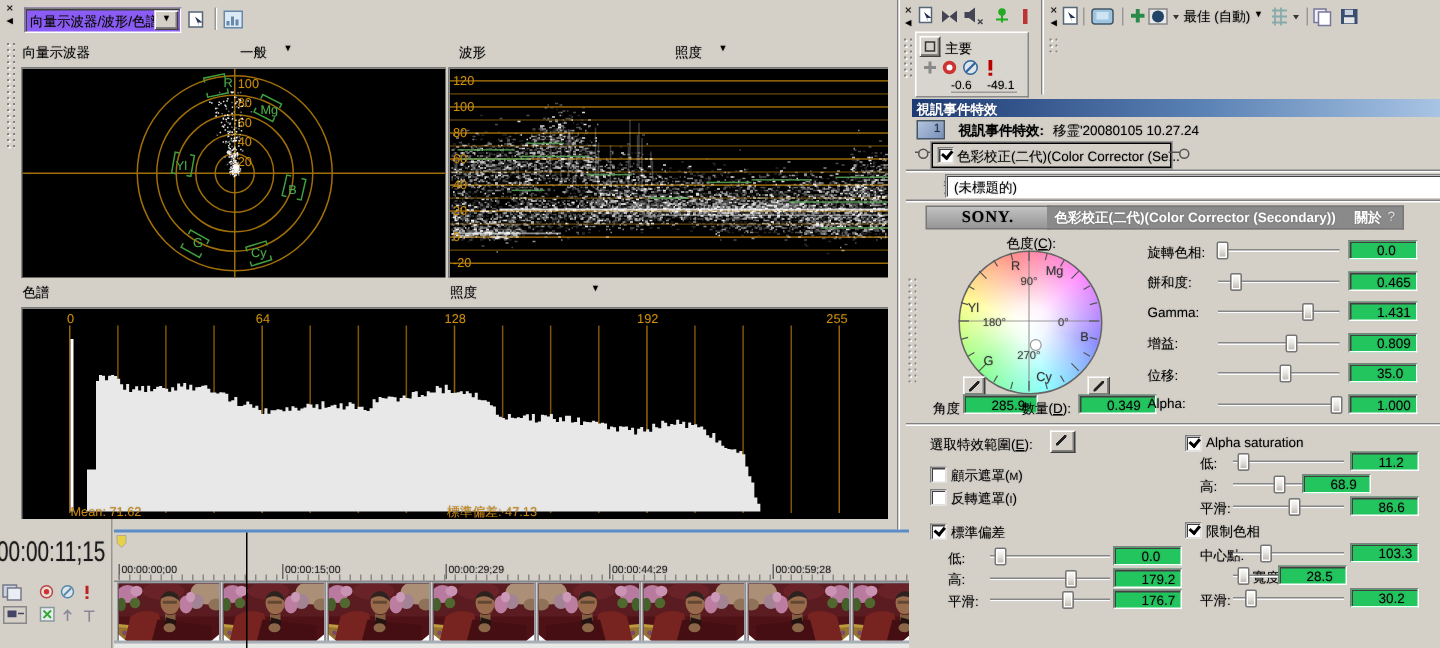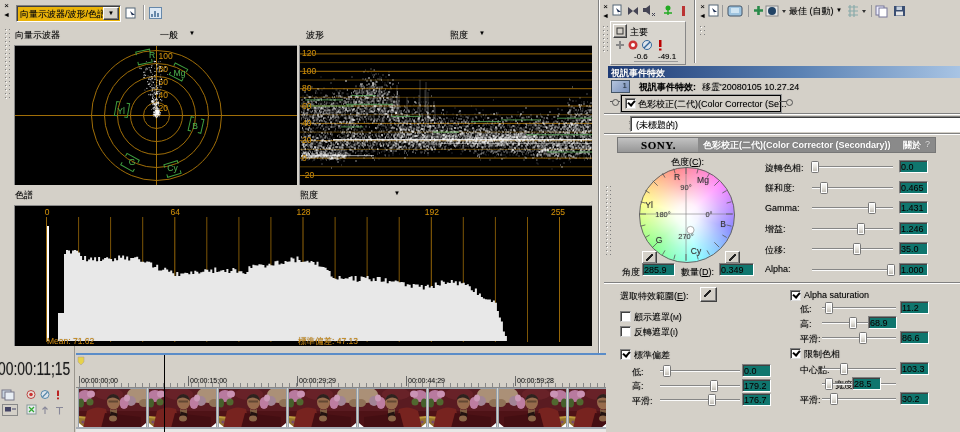--- a/index.html
+++ b/index.html
@@ -1,38 +1,38 @@
 <!DOCTYPE html>
 <html><head><meta charset="utf-8"><style>html,body{margin:0;padding:0}
 body{width:960px;height:432px;overflow:hidden;background:#d4d0c8;font-family:"Liberation Sans",sans-serif;position:relative;font-size:9px;color:#000;text-shadow:0 0 1px rgba(70,70,70,.5)}
 .abs{position:absolute}
 .blk{position:absolute;background:#000;border-top:1px solid #888;border-left:1px solid #888}
 .lab{position:absolute;white-space:nowrap}
 .trk{position:absolute;height:1px;background:#868686;border-bottom:1px solid #fbfbfb}
 .th{position:absolute;width:6px;height:10px;background:linear-gradient(180deg,#fdfdfd,#e8e6e0 45%,#b8b4ac);border:1px solid #777;border-radius:1.5px;box-shadow:inset 0 0 0 1px #fff}
-.tb{position:absolute;width:26px;height:10px;background:#0f766e;border:1px solid;border-color:#808080 #fff #fff #808080;box-shadow:inset 1px 1px 0 #404040;padding:1px 0 0 1px}
+.tb{position:absolute;width:26px;height:10px;background:#22c55e;border:1px solid;border-color:#808080 #fff #fff #808080;box-shadow:inset 1px 1px 0 #404040;padding:1px 0 0 18px}
 .cb{position:absolute;width:9px;height:9px;background:#fff;border:1px solid;border-color:#808080 #dfdfdf #dfdfdf #808080;box-shadow:inset 1px 1px 0 #404040}
 .ck:after{content:"";position:absolute;left:2px;top:1px;width:5px;height:3px;border-left:2px solid #000;border-bottom:2px solid #000;transform:rotate(-50deg)}
 .btn{position:absolute;background:#d4d0c8;border:1px solid;border-color:#fff #404040 #404040 #fff;box-shadow:inset -1px -1px 0 #808080}
 .ed:after{content:"";position:absolute;left:3px;top:2px;width:7px;height:7px;background:
 linear-gradient(135deg,transparent 40%,#222 41%,#222 59%,transparent 60%)}
 .grv{position:absolute;height:0;border-top:1px solid #808080;border-bottom:1px solid #fff}
 .vgrip{position:absolute;width:6px;background-image:radial-gradient(circle 1px at 1.5px 1.5px,#808080 70%,transparent 75%),radial-gradient(circle 1px at 1.5px 1.5px,#fff 70%,transparent 75%);background-size:4px 4px;background-position:0 0,1px 1px}
 .xb{position:absolute;width:9px;height:9px;font-size:8px;line-height:8px;text-align:center;color:#000}
 .tri{position:absolute;bottom:0;width:0;height:0;border-bottom:5px solid #fff}
 .tri.l{left:0;border-right:6px solid transparent}
 .tri.r{right:0;border-left:6px solid transparent}
 .ev{position:absolute;top:388px;height:39px;overflow:hidden;border:1px solid #96a0aa;background:#5e1a1e}
 .tick{position:absolute;width:1px;background:#666}
 svg text{font-family:"Liberation Sans",sans-serif}
 </style></head><body>
 <div class="xb" style="left:2px;top:2px">×</div>
 <div class="xb" style="left:2px;top:11px;font-size:7px">◄</div>
 <div class="vgrip" style="left:4px;top:28px;height:72px"></div>
-<div class="abs" style="left:16px;top:5px;width:103px;height:15px;background:#eab308;border:1px solid;border-color:#808080 #fff #fff #808080;box-shadow:inset 1px 1px 0 #404040">
+<div class="abs" style="left:16px;top:5px;width:103px;height:15px;background:#8b5cf6;border:1px solid;border-color:#808080 #fff #fff #808080;box-shadow:inset 1px 1px 0 #404040">
     <div style="position:absolute;left:3px;top:2px;font-size:9px">向量示波器/波形/色譜</div>
     <div class="btn" style="right:1px;top:1px;width:14px;height:11px;font-size:6px;text-align:center;line-height:11px">▼</div>
   </div>
 <div class="abs" style="left:124px;top:6px;width:15px;height:14px"><svg width="15" height="14">
       <rect x="2" y="2" width="9" height="10" fill="#fff" stroke="#567"></rect>
       <path d="M6 5 L11 9 L8 9 L9 12 Z" fill="#235"></path>
     </svg></div>
 <div class="abs" style="left:143px;top:5px;width:1px;height:15px;background:#999;border-right:1px solid #fff"></div>
 <div class="abs" style="left:148px;top:6px;width:15px;height:14px"><svg width="15" height="14">
       <rect x="1.5" y="1.5" width="12" height="11" fill="#dce8f4" stroke="#68a"></rect>
@@ -468,21 +468,21 @@
 <div class="trk" style="left:812px;top:186.5px;width:81px"></div>
 <div class="th" style="left:820px;top:181.5px"></div>
 <div class="tb" style="left:899px;top:180.5px">0.465</div>
 <div class="lab " style="left:765px;top:203px">Gamma:</div>
 <div class="trk" style="left:812px;top:207px;width:81px"></div>
 <div class="th" style="left:868px;top:202px"></div>
 <div class="tb" style="left:899px;top:201px">1.431</div>
 <div class="lab " style="left:765px;top:223px">增益:</div>
 <div class="trk" style="left:812px;top:227.5px;width:81px"></div>
 <div class="th" style="left:857px;top:222.5px"></div>
-<div class="tb" style="left:899px;top:221.5px">1.246</div>
+<div class="tb" style="left:899px;top:221.5px">0.809</div>
 <div class="lab " style="left:765px;top:244px">位移:</div>
 <div class="trk" style="left:812px;top:248px;width:81px"></div>
 <div class="th" style="left:853px;top:243px"></div>
 <div class="tb" style="left:899px;top:242px">35.0</div>
 <div class="lab " style="left:765px;top:264px">Alpha:</div>
 <div class="trk" style="left:812px;top:268.5px;width:81px"></div>
 <div class="th" style="left:887px;top:263.5px"></div>
 <div class="tb" style="left:899px;top:262.5px">1.000</div>
 <div class="grv" style="left:604px;top:282px;width:356px"></div>
 <div class="lab" style="left:620px;top:290px">選取特效範圍(<span style="text-decoration:underline">E</span>):</div>

